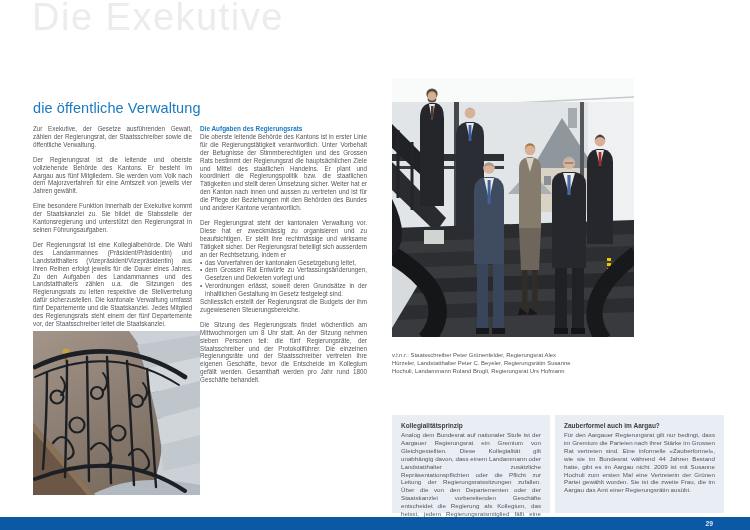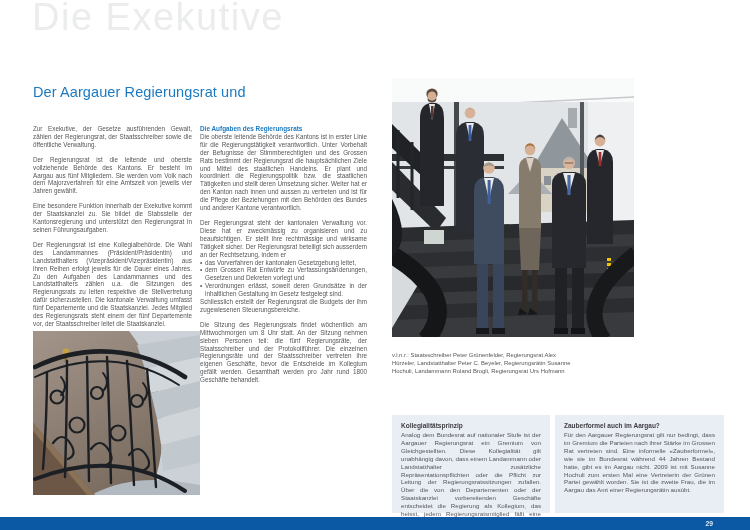--- a/index.html
+++ b/index.html
@@ -64,21 +64,21 @@
   .page-number{
     position:absolute;right:37px;top:2.5px;
     font-size:6.8px;color:#d9e4f0;font-weight:700;
   }
 </style>
 </head>
 <body>
 
 <div class="watermark">Die Exekutive</div>
 
-<h1 class="article-title"><span>Der Aargauer Regierungsrat und</span><br></h1>
+<h1 class="article-title"><br><span>die öffentliche Verwaltung</span></h1>
 
 <div class="col col1">
   <p>Zur Exekutive, der Gesetze ausführenden Gewalt, zählen der Regierungsrat, der Staatsschreiber sowie die öffentliche Verwaltung.</p>
   <p>Der Regierungsrat ist die leitende und oberste vollziehende Behörde des Kantons. Er besteht im Aargau aus fünf Mitgliedern. Sie werden vom Volk nach dem Majorzverfahren für eine Amtszeit von jeweils vier Jahren gewählt.</p>
   <p>Eine besondere Funktion innerhalb der Exekutive kommt der Staatskanzlei zu. Sie bildet die Stabsstelle der Kantonsregierung und unterstützt den Regierungsrat in seinen Führungsaufgaben.</p>
   <p>Der Regierungsrat ist eine Kollegialbehörde. Die Wahl des Landammannes (Präsident/Präsidentin) und Landstatthalters (Vizepräsident/Vizepräsidentin) aus ihren Reihen erfolgt jeweils für die Dauer eines Jahres. Zu den Aufgaben des Landammannes und des Landstatthalters zählen u.a. die Sitzungen des Regierungsrats zu leiten respektive die Stellvertretung dafür sicherzustellen. Die kantonale Verwaltung umfasst fünf Departemente und die Staatskanzlei. Jedes Mitglied des Regierungsrats steht einem der fünf Departemente vor, der Staatsschreiber leitet die Staatskanzlei.</p>
 </div>
 
 <div class="col col2">
   <h2>Die Aufgaben des Regierungsrats</h2>

